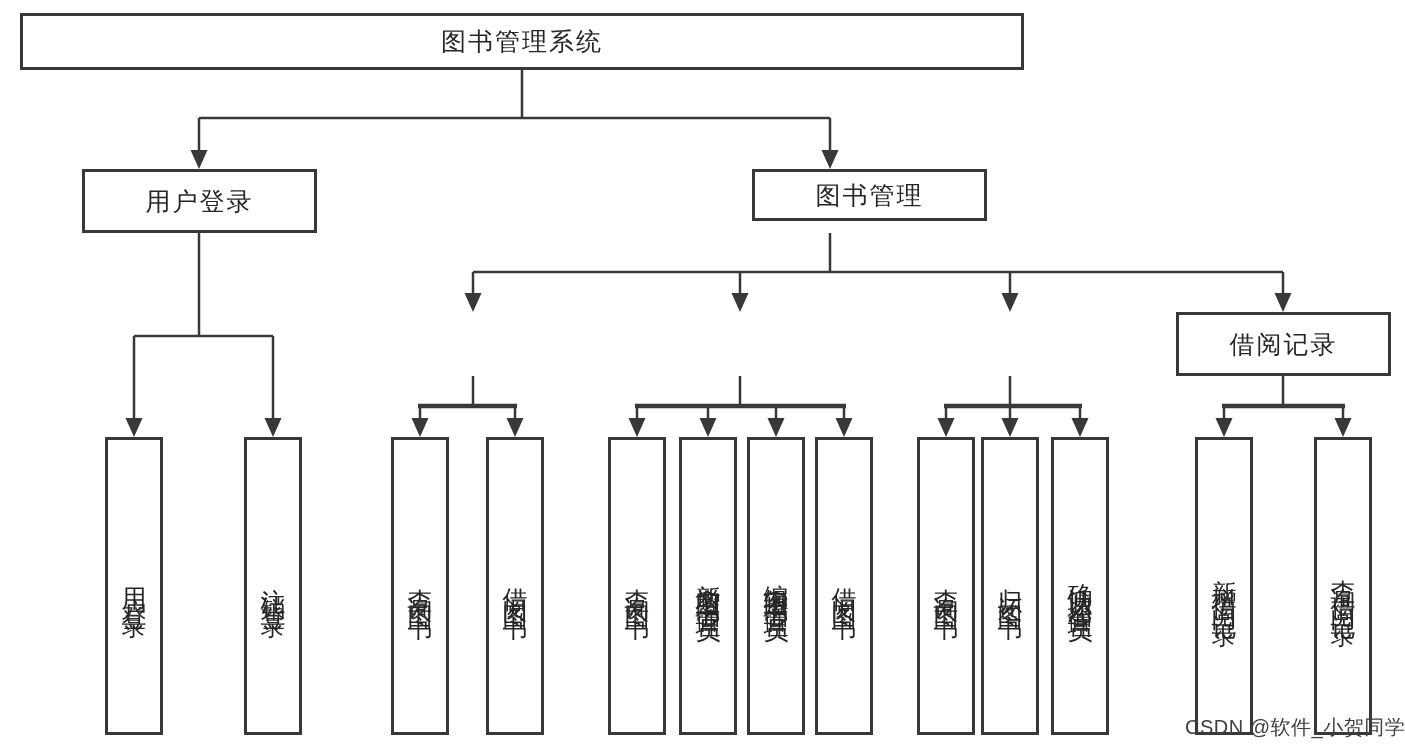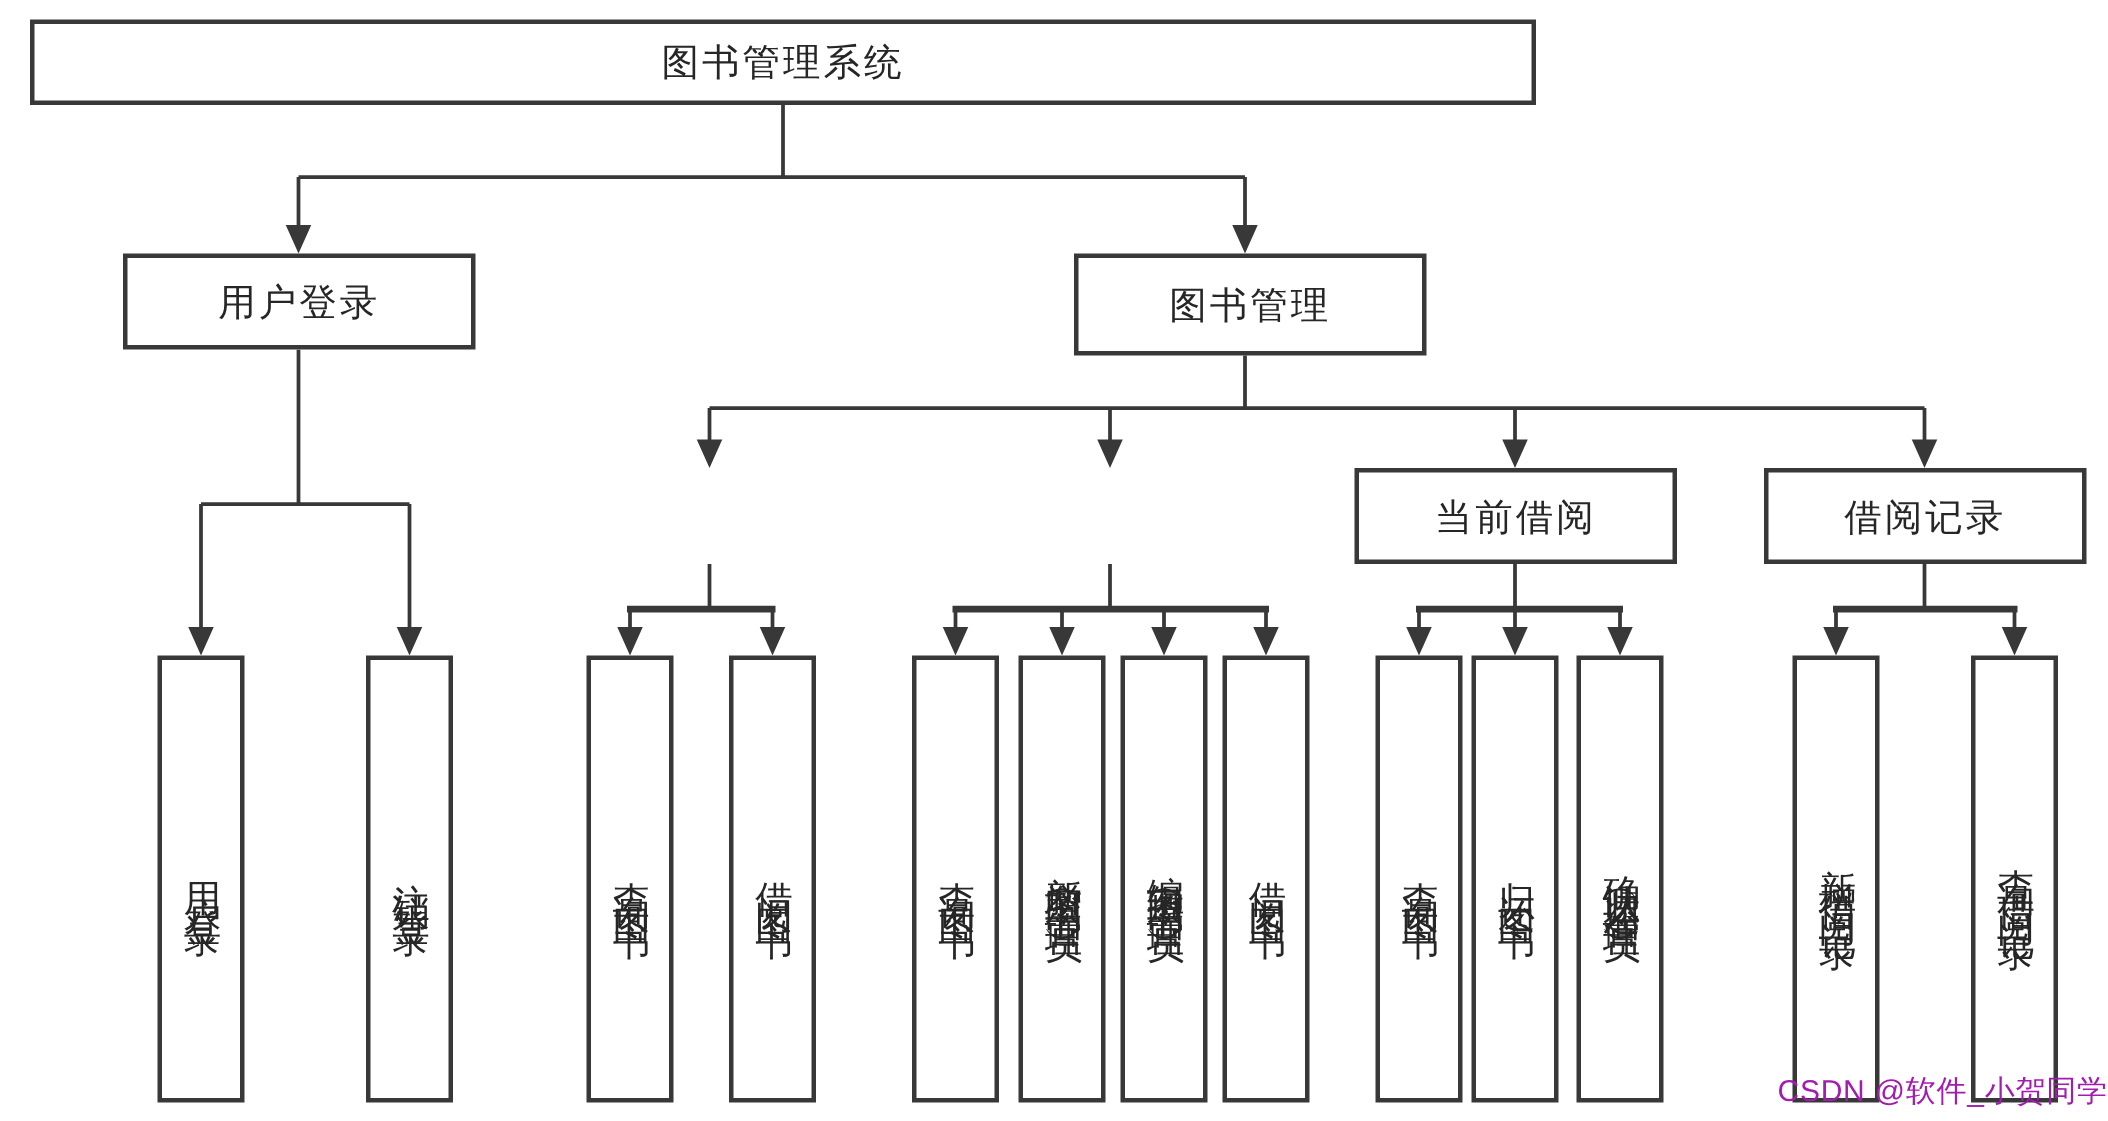--- a/index.html
+++ b/index.html
@@ -18,21 +18,21 @@
   }
   .node.leaf{z-index:2;}
   .vtext{
     writing-mode:vertical-rl;text-orientation:mixed;
     letter-spacing:9px;line-height:1;white-space:nowrap;
   }
   .vtext.tight{letter-spacing:5px;}
   .watermark{
     position:absolute;z-index:5;
     left:1185px;top:714px;
-    color:#a21caf;font-size:20px;letter-spacing:0.5px;white-space:nowrap;
+    color:#404040;font-size:20px;letter-spacing:0.5px;white-space:nowrap;
   }
 </style>
 </head>
 <body>
 
 <div class="stage">
 
   <svg class="connectors" viewBox="0 0 1405 747" xmlns="http://www.w3.org/2000/svg" aria-hidden="true">
 
     <path fill="none" stroke="#383838" stroke-width="2.5" d="
@@ -73,27 +73,24 @@
     "></path>
   </svg>
 
   <div class="node" style="left:20px;top:13px;width:1004px;height:57px">
     <span>图书管理系统</span>
   </div>
 
   <div class="node" style="left:82px;top:169px;width:235px;height:64px">
     <span>用户登录</span>
   </div>
-  <div class="node" style="left:716px;top:169px;width:235px;height:68px">
+  <div class="node" style="left:752px;top:169px;width:235px;height:52px">
     <span>图书管理</span>
   </div>
 
-  <div class="node" style="left:903px;top:312px;width:215px;height:64px">
-    <span>当前借阅</span>
-  </div>
   <div class="node" style="left:1176px;top:312px;width:215px;height:64px">
     <span>借阅记录</span>
   </div>
 
   <div class="node leaf" style="left:105px;top:437px;width:58px;height:298px">
     <span class="vtext">用户登录</span>
   </div>
   <div class="node leaf" style="left:244px;top:437px;width:58px;height:298px">
     <span class="vtext">注销登录</span>
   </div>

